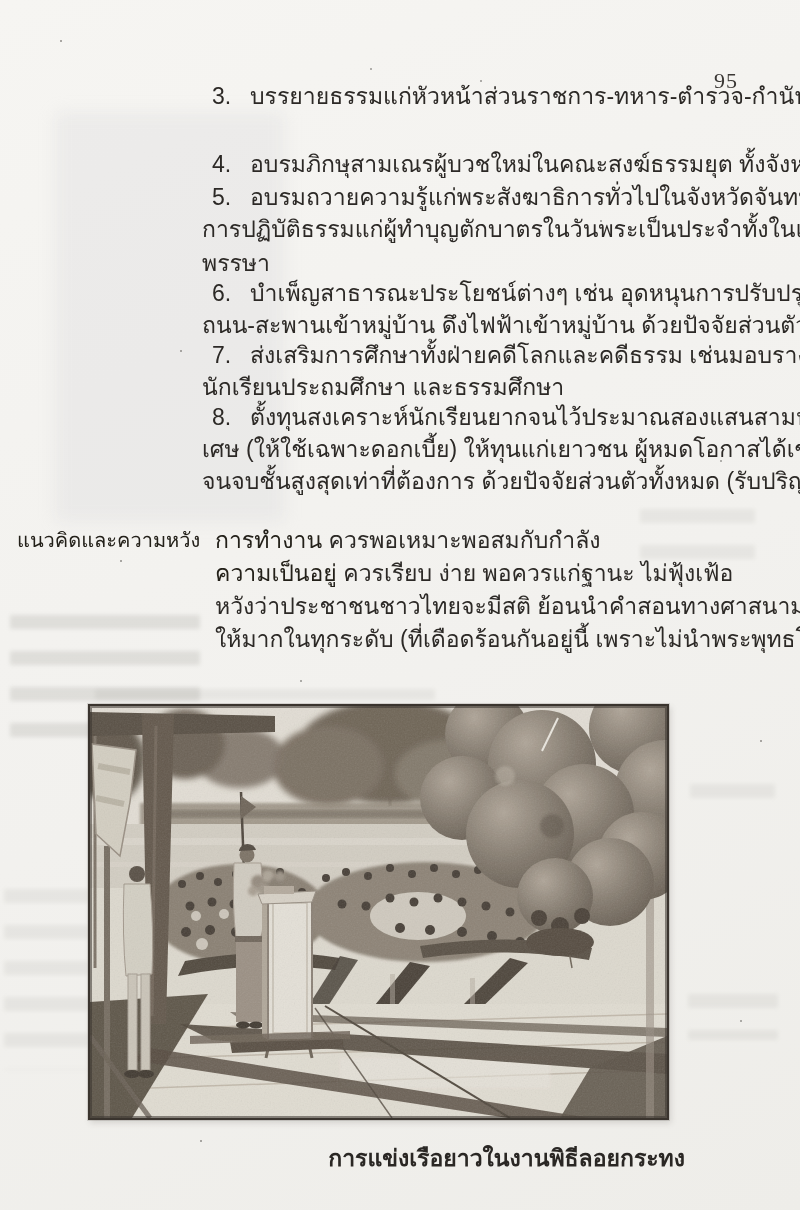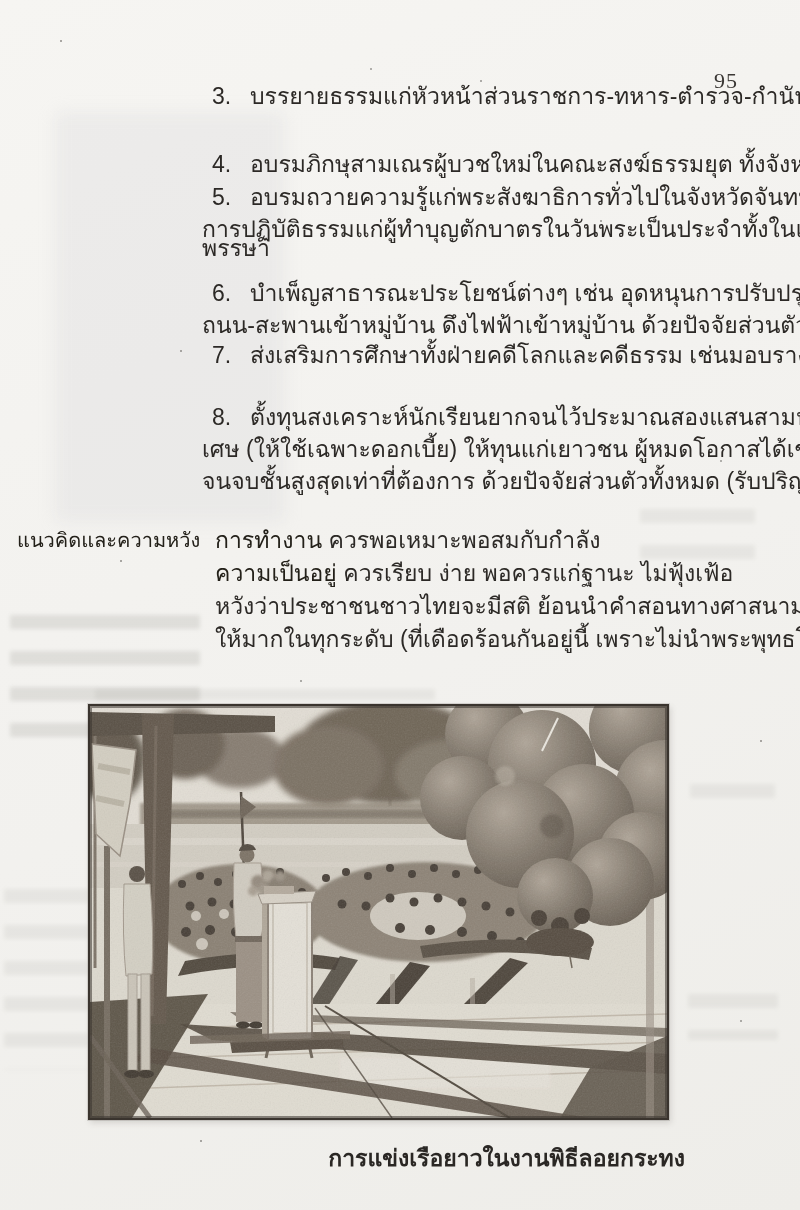--- a/index.html
+++ b/index.html
@@ -70,26 +70,27 @@
   <div class="specks"></div>
 
   <div class="pagenum">95</div>
 
   <div class="ln num-ln" style="top:80px"><span class="num">3.</span><span class="txt">บรรยายธรรมแก่หัวหน้าส่วนราชการ-ทหาร-ตำรวจ-กำนัน-ผู้ใหญ่บ้าน</span></div>
 
   <div class="ln num-ln" style="top:148px"><span class="num">4.</span><span class="txt">อบรมภิกษุสามเณรผู้บวชใหม่ในคณะสงฆ์ธรรมยุต ทั้งจังหวัดจันทบุรี</span></div>
 
   <div class="ln num-ln" style="top:181px"><span class="num">5.</span><span class="txt">อบรมถวายความรู้แก่พระสังฆาธิการทั่วไปในจังหวัดจันทบุรี แนะนำ</span></div>
   <div class="ln" style="top:213px">การปฏิบัติธรรมแก่ผู้ทำบุญตักบาตรในวันพระเป็นประจำทั้งในและนอก</div>
-  <div class="ln" style="top:232px">พรรษา</div>
+  <div class="ln" style="top:247px">พรรษา</div>
 
   <div class="ln num-ln" style="top:277px"><span class="num">6.</span><span class="txt">บำเพ็ญสาธารณะประโยชน์ต่างๆ เช่น  อุดหนุนการปรับปรุง-สร้าง</span></div>
   <div class="ln" style="top:309px">ถนน-สะพานเข้าหมู่บ้าน  ดึงไฟฟ้าเข้าหมู่บ้าน  ด้วยปัจจัยส่วนตัว</div>
 
   <div class="ln num-ln" style="top:339px"><span class="num">7.</span><span class="txt">ส่งเสริมการศึกษาทั้งฝ่ายคดีโลกและคดีธรรม  เช่นมอบรางวัลแก่</span></div>
+  <div class="ln" style="top:371px">นักเรียนประถมศึกษา และธรรมศึกษา</div>
 
   <div class="ln num-ln" style="top:401px"><span class="num">8.</span><span class="txt">ตั้งทุนสงเคราะห์นักเรียนยากจนไว้ประมาณสองแสนสามหมื่นบาท</span></div>
   <div class="ln" style="top:433px">เศษ (ให้ใช้เฉพาะดอกเบี้ย) ให้ทุนแก่เยาวชน ผู้หมดโอกาสได้เข้าศึกษาต่อ</div>
   <div class="ln" style="top:465px">จนจบชั้นสูงสุดเท่าที่ต้องการ  ด้วยปัจจัยส่วนตัวทั้งหมด (รับปริญญาแล้ว</div>
 
   <div class="side-head">แนวคิดและความหวัง</div>
   <div class="ln sec" style="top:524px"><b>การทำงาน</b><span> ควรพอเหมาะพอสมกับกำลัง</span></div>
   <div class="ln sec" style="top:557px"><b>ความเป็นอยู่</b><span> ควรเรียบ ง่าย พอควรแก่ฐานะ  ไม่ฟุ้งเฟ้อ</span></div>
   <div class="ln sec" style="top:590px"><span>หวังว่าประชาชนชาวไทยจะมีสติ  ย้อนนำคำสอนทางศาสนามาปฏิบัติ</span></div>
   <div class="ln sec" style="top:623px"><span>ให้มากในทุกระดับ  (ที่เดือดร้อนกันอยู่นี้ เพราะไม่นำพระพุทธโอวาทมา</span></div>

